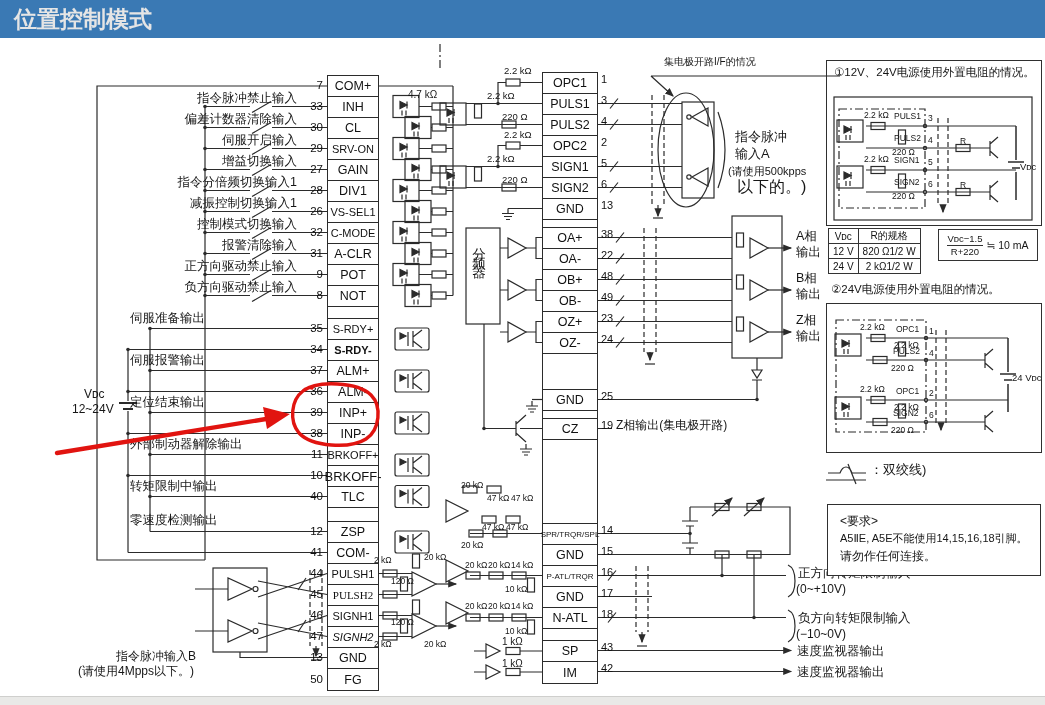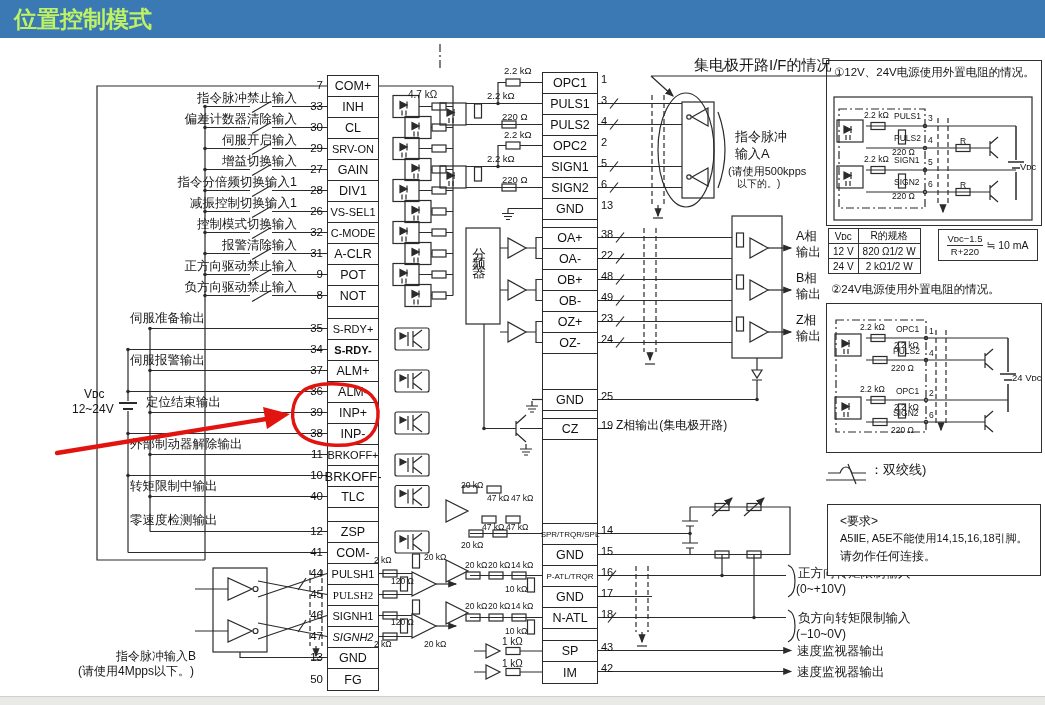--- a/index.html
+++ b/index.html
@@ -1,18 +1,18 @@
 <!DOCTYPE html>
 <html><head>
 <meta charset="utf-8">
 <style>
   html,body{margin:0;padding:0;background:#fff;}
   #screen{position:relative;width:1045px;height:705px;background:#ffffff;overflow:hidden;
           font-family:"Liberation Sans","DejaVu Sans",sans-serif;color:#161616;}
-  #hdr{position:absolute;left:0;top:0;width:100%;height:38px;background:#3a79b4;color:#bef264;
+  #hdr{position:absolute;left:0;top:0;width:100%;height:38px;background:#3a79b4;color:#e5e5e5;
        font-weight:bold;font-size:23px;line-height:38px;padding-left:14px;box-sizing:border-box;z-index:4;}
   #botbar{position:absolute;left:0;top:696px;width:100%;height:9px;background:#e9e9e7;border-top:1px solid #cfcfcd;z-index:4;}
   svg.art{position:absolute;left:0;top:0;z-index:1;}
   svg.anno{position:absolute;left:0;top:0;z-index:6;pointer-events:none;}
   .tblock{position:absolute;border:1.6px solid #2b2b2b;background:#fff;z-index:2;box-sizing:content-box;}
   .trow{position:relative;height:21px;border-bottom:1.6px solid #2b2b2b;box-sizing:border-box;}
   .trow:last-child{border-bottom:none;}
   .tlabel{position:absolute;left:0;top:0;width:100%;height:100%;display:flex;align-items:center;justify-content:center;
           font-size:12.5px;white-space:nowrap;color:#111;}
   .tblock.left .tpin{position:absolute;right:100%;margin-right:5px;top:50%;transform:translateY(-55%);
@@ -564,21 +564,21 @@
   <div class="lb" style="right:748px;top:154px">增益切换输入</div>
   <div class="lb" style="right:748px;top:175px">指令分倍频切换输入1</div>
   <div class="lb" style="right:748px;top:196px">减振控制切换输入1</div>
   <div class="lb" style="right:748px;top:217px">控制模式切换输入</div>
   <div class="lb" style="right:748px;top:238px">报警清除输入</div>
   <div class="lb" style="right:748px;top:259px">正方向驱动禁止输入</div>
   <div class="lb" style="right:748px;top:280px">负方向驱动禁止输入</div>
 
   <div class="lb" style="left:130px;top:311px">伺服准备输出</div>
   <div class="lb" style="left:130px;top:353px">伺服报警输出</div>
-  <div class="lb" style="left:146px;top:395px">定位结束输出</div>
+  <div class="lb" style="left:130px;top:395px">定位结束输出</div>
   <div class="lb" style="left:130px;top:437px">外部制动器解除输出</div>
   <div class="lb" style="left:130px;top:479px">转矩限制中输出</div>
   <div class="lb" style="left:130px;top:513px">零速度检测输出</div>
 
   <div class="lb" style="left:84px;top:388px;font-size:12px">Vᴅᴄ</div>
   <div class="lb" style="left:72px;top:403px;font-size:12px">12~24V</div>
   <div class="lb" style="left:116px;top:650px;font-size:12px">指令脉冲输入B</div>
   <div class="lb" style="left:78px;top:665px;font-size:12px">(请使用4Mpps以下。)</div>
 
   <div class="lb s" style="left:408px;top:89px;font-size:10px">4.7 kΩ</div>
@@ -608,25 +608,25 @@
   <div class="lb xs" style="left:505px;top:585px">10 kΩ</div>
   <div class="lb xs" style="left:465px;top:602px">20 kΩ</div>
   <div class="lb xs" style="left:488px;top:602px">20 kΩ</div>
   <div class="lb xs" style="left:511px;top:602px">14 kΩ</div>
   <div class="lb xs" style="left:505px;top:627px">10 kΩ</div>
   <div class="lb s" style="left:502px;top:636px;font-size:10px">1 kΩ</div>
   <div class="lb s" style="left:502px;top:658px;font-size:10px">1 kΩ</div>
 
   <div class="lb vert" style="left:471px;top:237px;height:84px">分频器</div>
 
-  <div class="lb m" style="left:694px;top:56px;font-size:15px">集电极开路I/F的情况</div>
+  <div class="lb m" style="left:664px;top:56px;font-size:10px">集电极开路I/F的情况</div>
   <div class="lb b13" style="left:735px;top:130px">指令脉冲</div>
   <div class="lb b13" style="left:735px;top:147px">输入A</div>
   <div class="lb" style="left:728px;top:165px;font-size:11px">(请使用500kpps</div>
-  <div class="lb" style="left:737px;top:178px;font-size:10px">以下的。)</div>
+  <div class="lb" style="left:737px;top:178px;font-size:16px">以下的。)</div>
   <div class="lb" style="left:796px;top:229px">A相</div>
   <div class="lb" style="left:796px;top:245px">输出</div>
   <div class="lb" style="left:796px;top:271px">B相</div>
   <div class="lb" style="left:796px;top:287px">输出</div>
   <div class="lb" style="left:796px;top:313px">Z相</div>
   <div class="lb" style="left:796px;top:329px">输出</div>
   <div class="lb" style="left:616px;top:419px;font-size:12px">Z相输出(集电极开路)</div>
   <div class="lb" style="left:798px;top:566px">正方向转矩限制输入</div>
   <div class="lb" style="left:796px;top:583px;font-size:12px">(0~+10V)</div>
   <div class="lb" style="left:798px;top:611px">负方向转矩限制输入</div>

